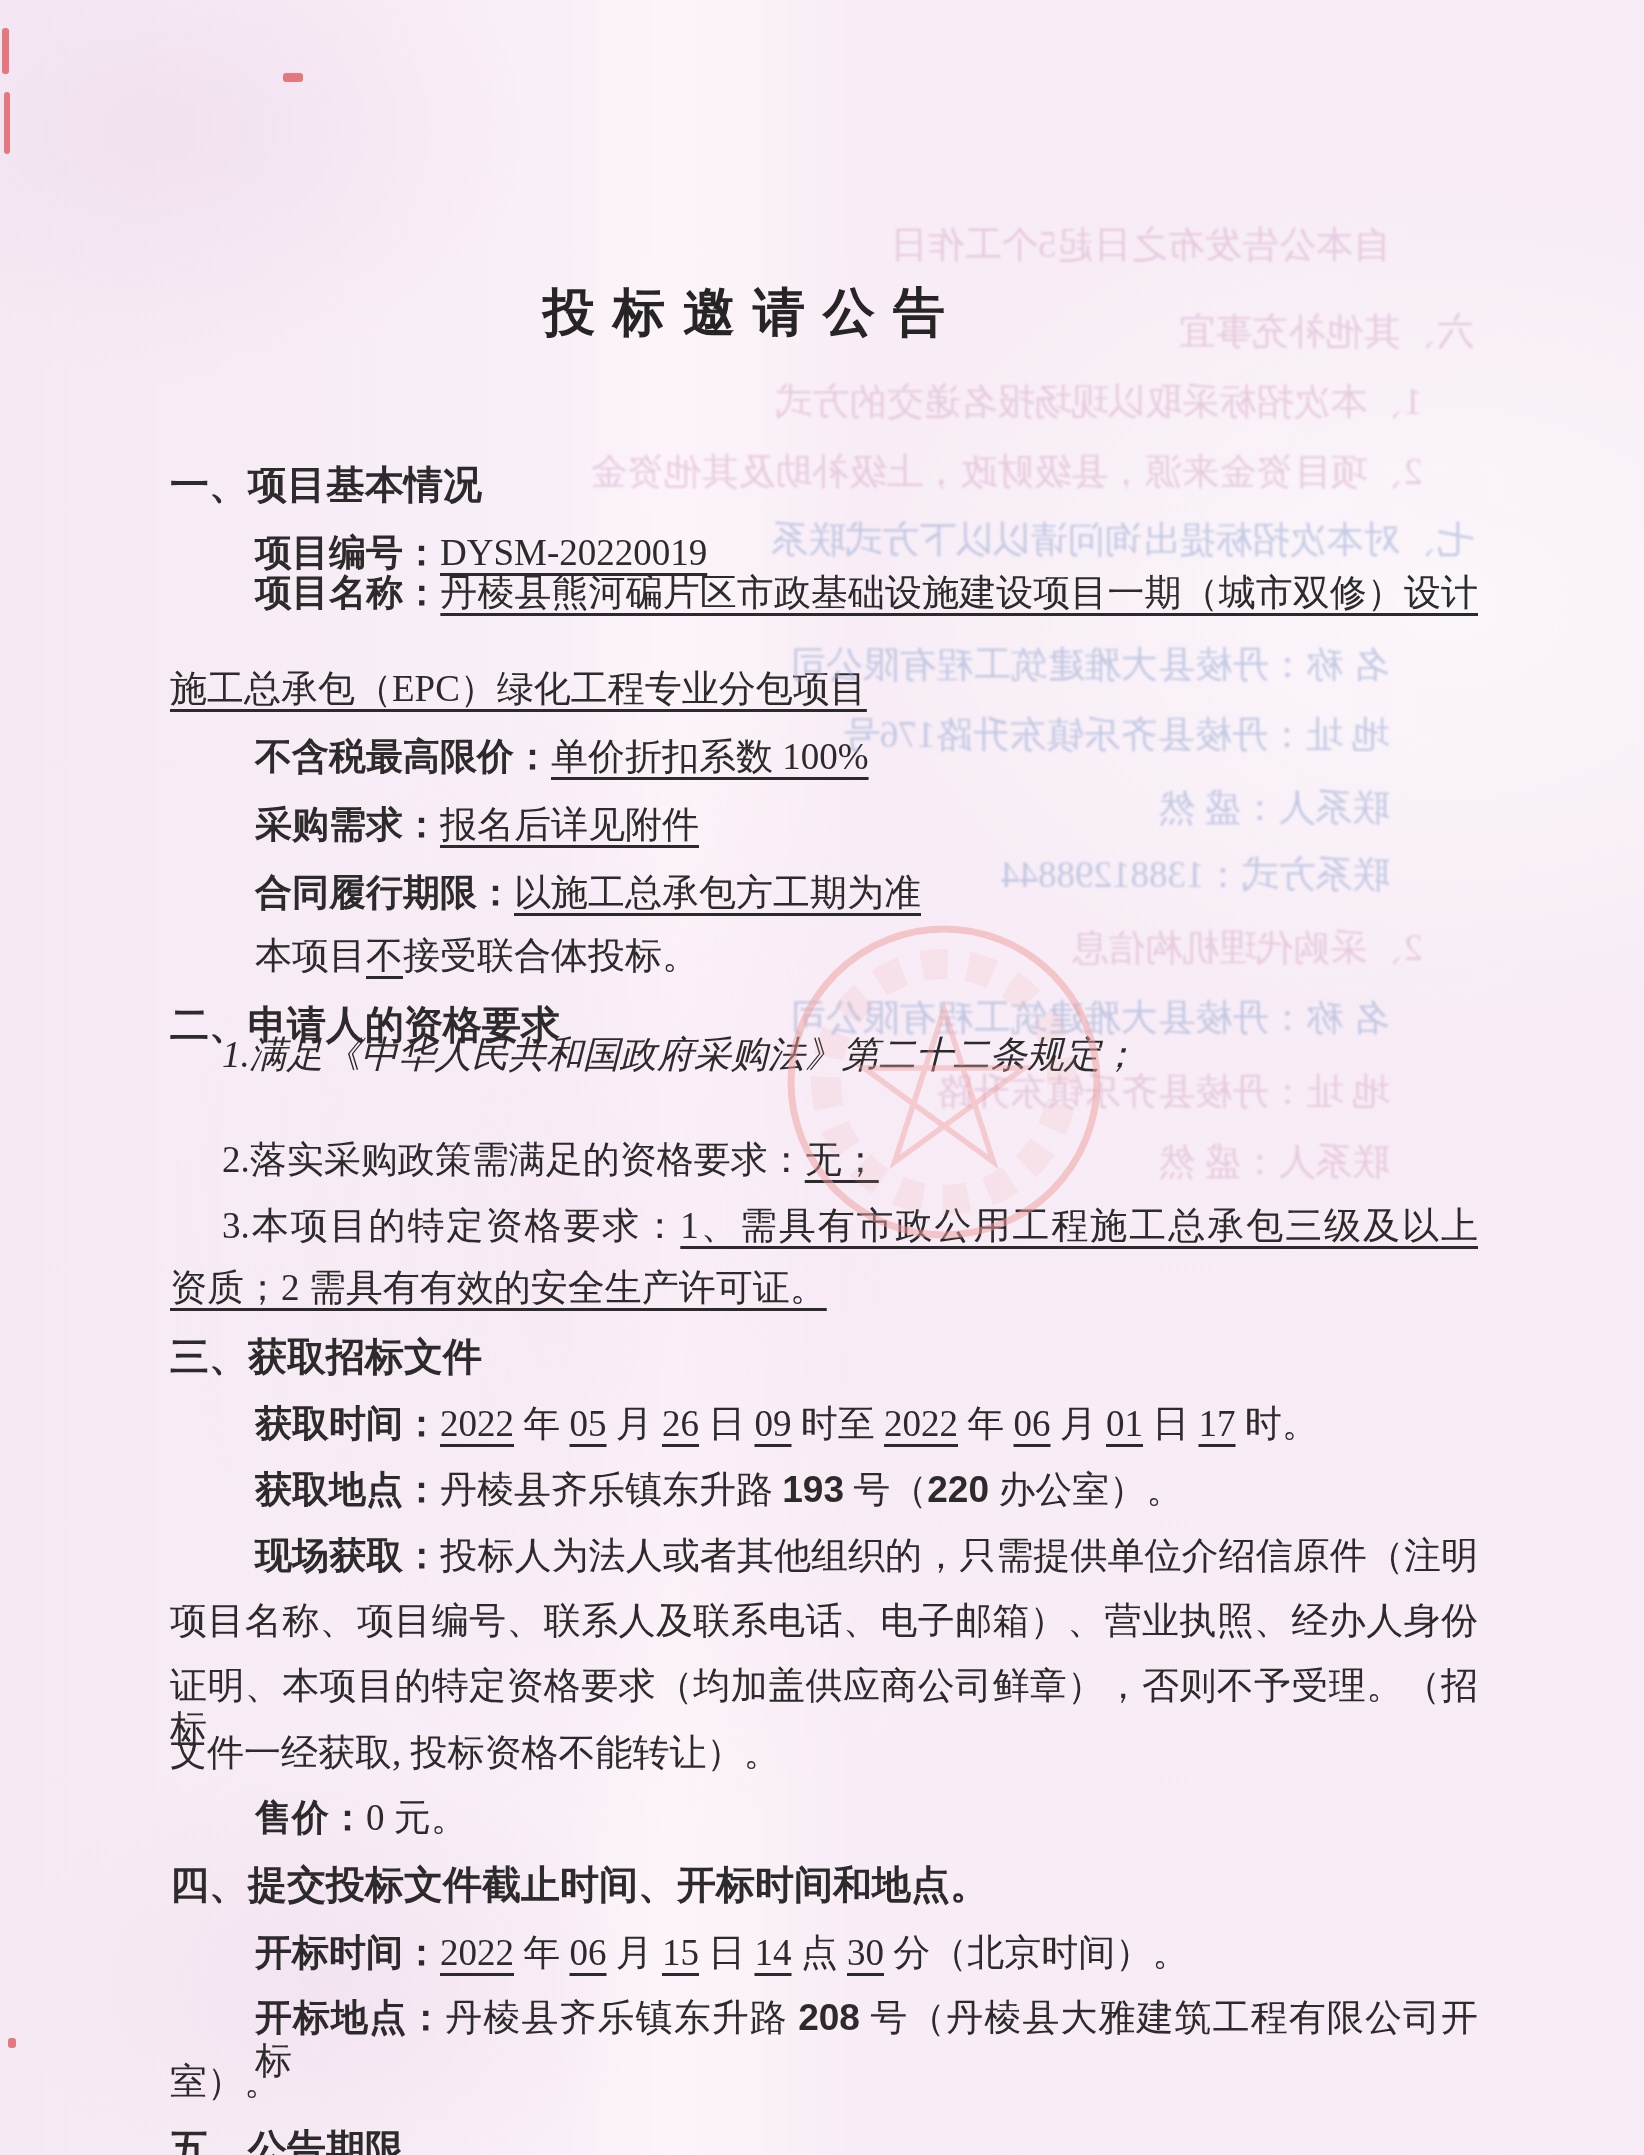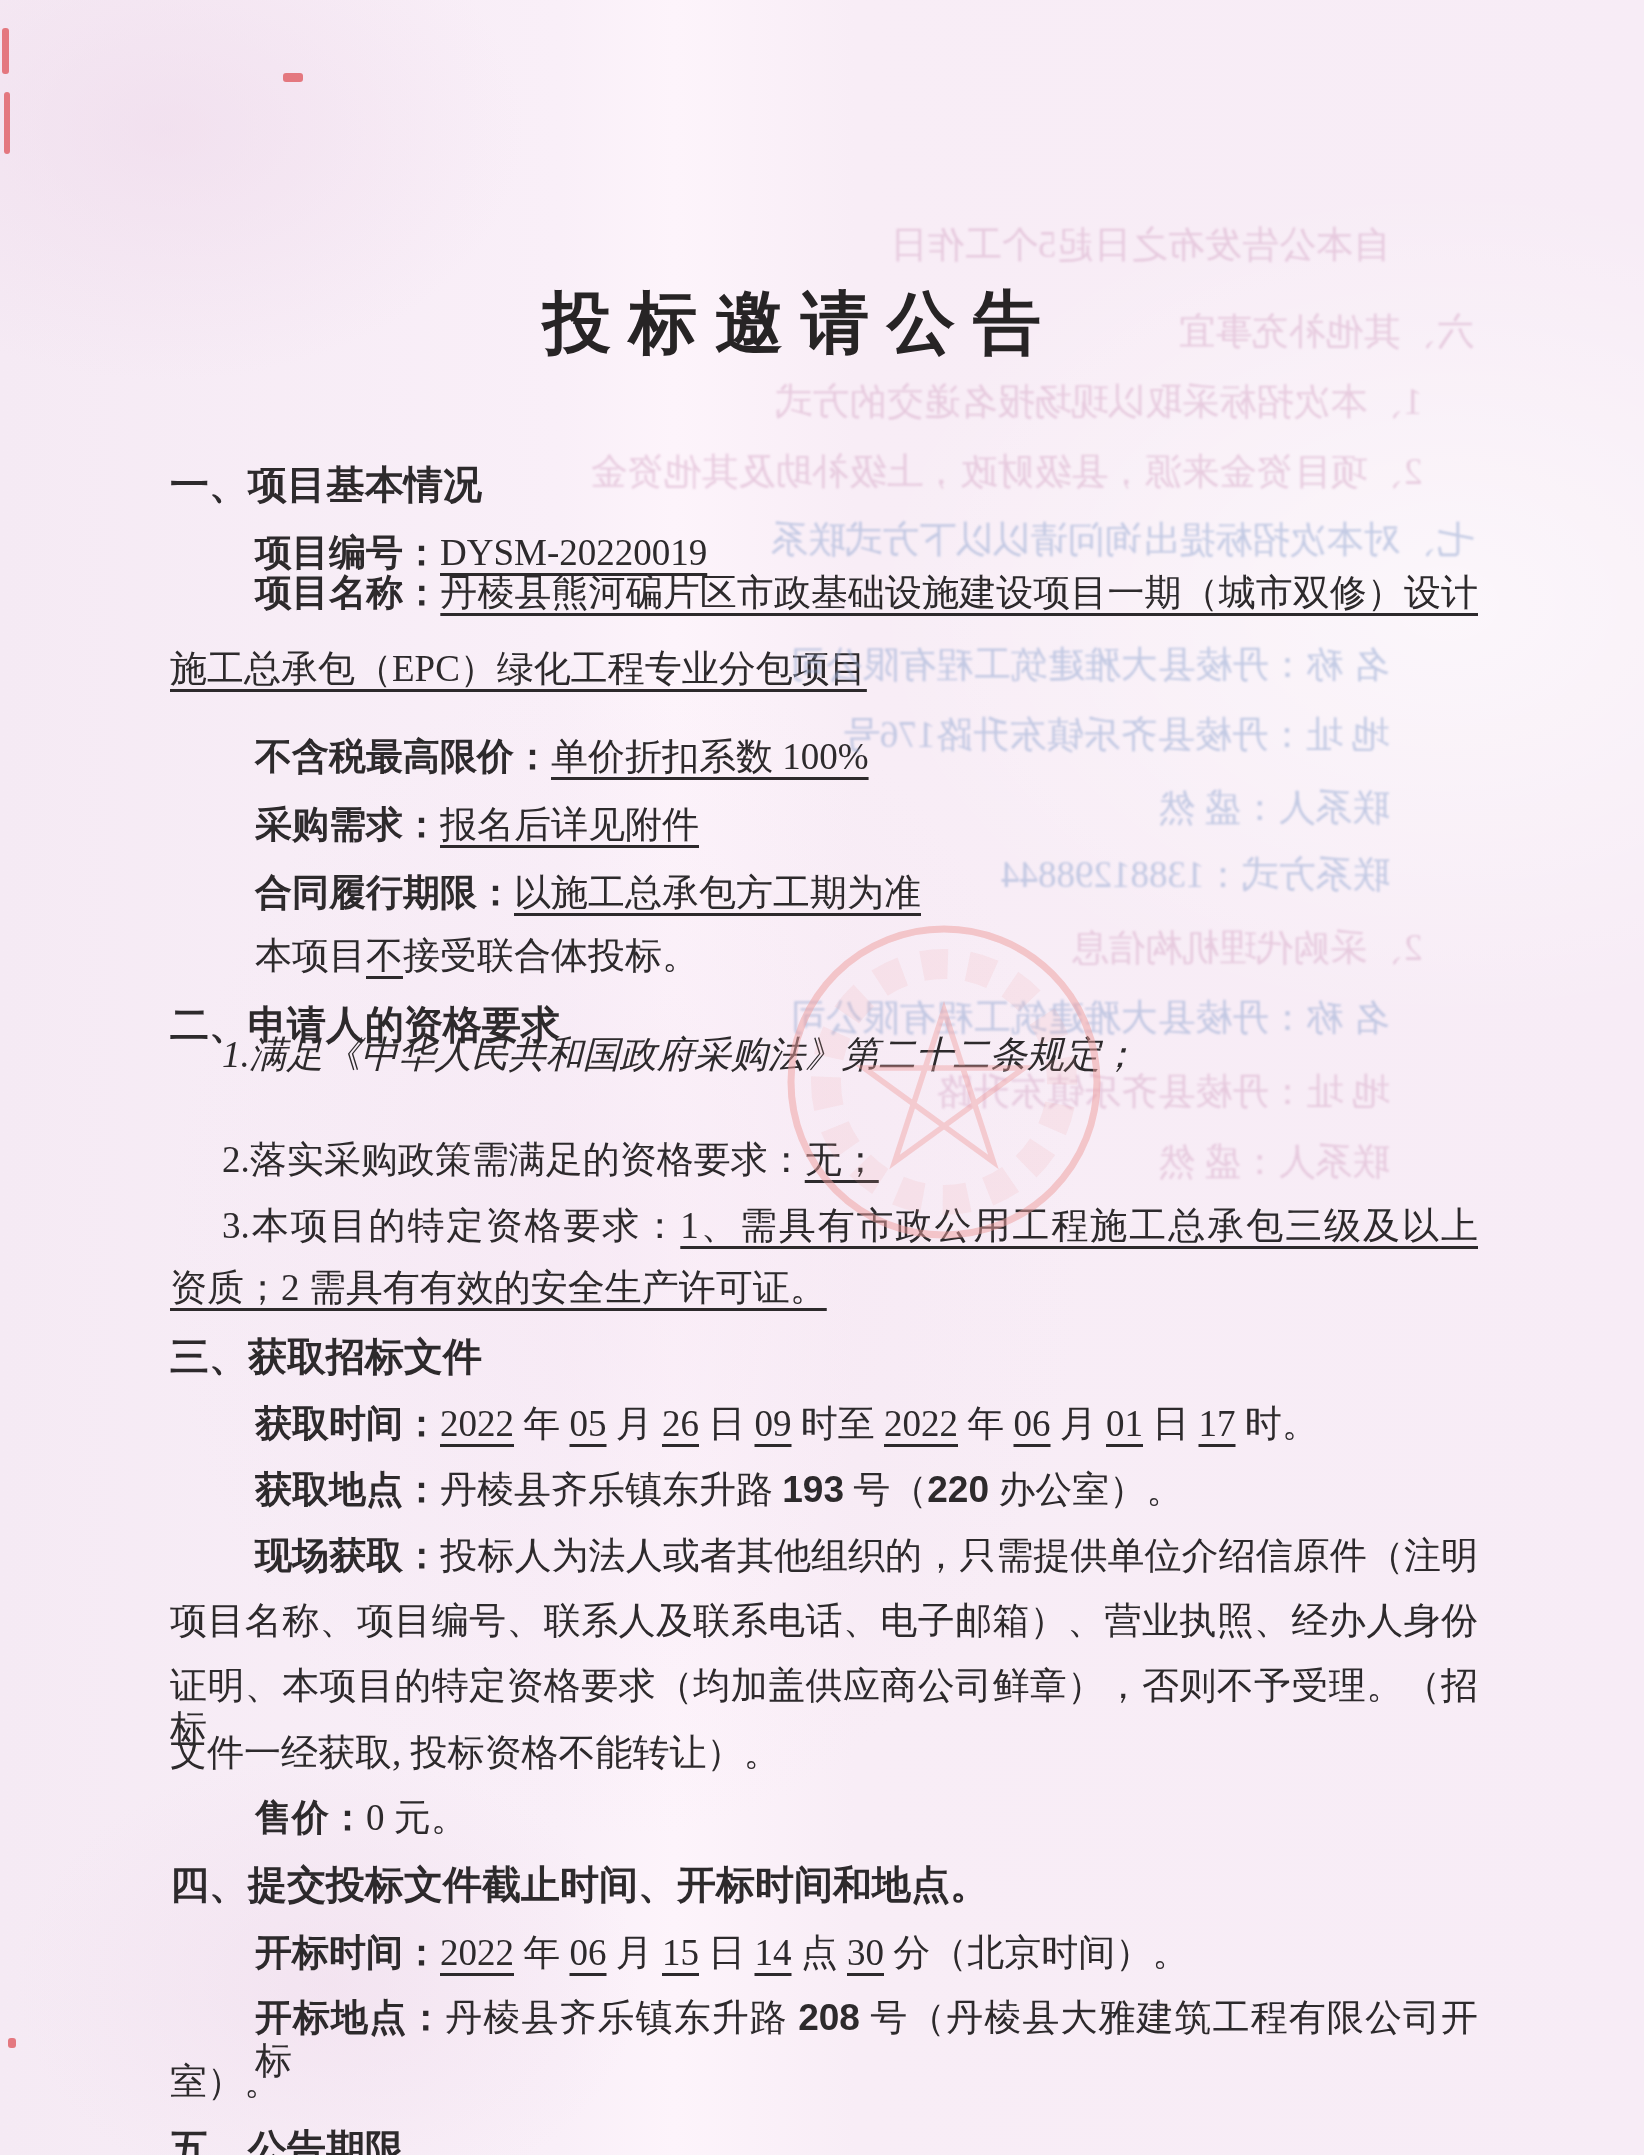--- a/index.html
+++ b/index.html
@@ -11,21 +11,21 @@
     font-family:"Liberation Serif",serif;
     background:
       radial-gradient(ellipse 600px 420px at 10% 6%, rgba(238,216,234,.55), transparent 60%),
       radial-gradient(ellipse 900px 650px at 88% 28%, rgba(255,255,255,.55), transparent 65%),
       radial-gradient(ellipse 760px 980px at 38% 58%, rgba(241,222,238,.35), transparent 60%),
       radial-gradient(ellipse 520px 380px at 20% 92%, rgba(236,214,232,.4), transparent 60%),
       linear-gradient(90deg,#f5eaf4 0%,#f9eff8 34%,#fdf4fb 41%,#f8edf6 52%,#f7ecf6 100%);
   }
   .doc-title{
     position:absolute;left:543px;top:278px;
-    font-size:68px;font-weight:700;letter-spacing:18px;
+    font-size:52px;font-weight:700;letter-spacing:18px;
     color:#272425;white-space:pre;
     font-family:"Liberation Serif",serif;
   }
   .line{
     position:absolute;
     font-size:37px;line-height:1.15;
     color:#2d2a2c;white-space:pre;margin-top:24px;
   }
   .line.h{font-size:39px;}
   .line.justify{white-space:normal;text-align:justify;text-align-last:justify;}
@@ -53,21 +53,21 @@
 </head>
 <body>
 
 <div class="page">
   <div class="doc-title">投标邀请公告</div>
 
   <div id="doc-lines">
       <div class="line h" style="left: 170px; top: 439px;"><span class="seg b">一、项目基本情况</span></div>
       <div class="line" style="left: 255px; top: 508px;"><span class="seg b">项目编号：</span><span class="seg u">DYSM-20220019</span></div>
       <div class="line justify" style="left: 255px; top: 548px; width: 1223px;"><span class="seg b">项目名称：</span><span class="seg u">丹棱县熊河碥片区市政基础设施建设项目一期（城市双修）设计</span></div>
-      <div class="line" style="left: 170px; top: 624px;"><span class="seg u">施工总承包（EPC）绿化工程专业分包项目</span></div>
+      <div class="line" style="left: 170px; top: 644px;"><span class="seg u">施工总承包（EPC）绿化工程专业分包项目</span></div>
       <div class="line" style="left: 255px; top: 712px;"><span class="seg b">不含税最高限价：</span><span class="seg u">单价折扣系数 100%</span></div>
       <div class="line" style="left: 255px; top: 780px;"><span class="seg b">采购需求：</span><span class="seg u">报名后详见附件</span></div>
       <div class="line" style="left: 255px; top: 848px;"><span class="seg b">合同履行期限：</span><span class="seg u">以施工总承包方工期为准</span></div>
       <div class="line" style="left: 255px; top: 911px;"><span class="seg">本项目</span><span class="seg u">不</span><span class="seg">接受联合体投标。</span></div>
       <div class="line h" style="left: 170px; top: 979px;"><span class="seg b">二、申请人的资格要求</span></div>
       <div class="line" style="left: 222px; top: 1010px; font-style: italic;"><span class="seg">1.满足《中华人民共和国政府采购法》第二十二条规定；</span></div>
       <div class="line" style="left: 222px; top: 1115px;"><span class="seg">2.落实采购政策需满足的资格要求：</span><span class="seg u">无；</span></div>
       <div class="line justify" style="left: 222px; top: 1181px; width: 1256px;"><span class="seg">3.本项目的特定资格要求：</span><span class="seg u">1、需具有市政公用工程施工总承包三级及以上</span></div>
       <div class="line" style="left: 170px; top: 1243px;"><span class="seg u">资质；2 需具有有效的安全生产许可证。</span></div>
       <div class="line h" style="left: 170px; top: 1311px;"><span class="seg b">三、获取招标文件</span></div>

